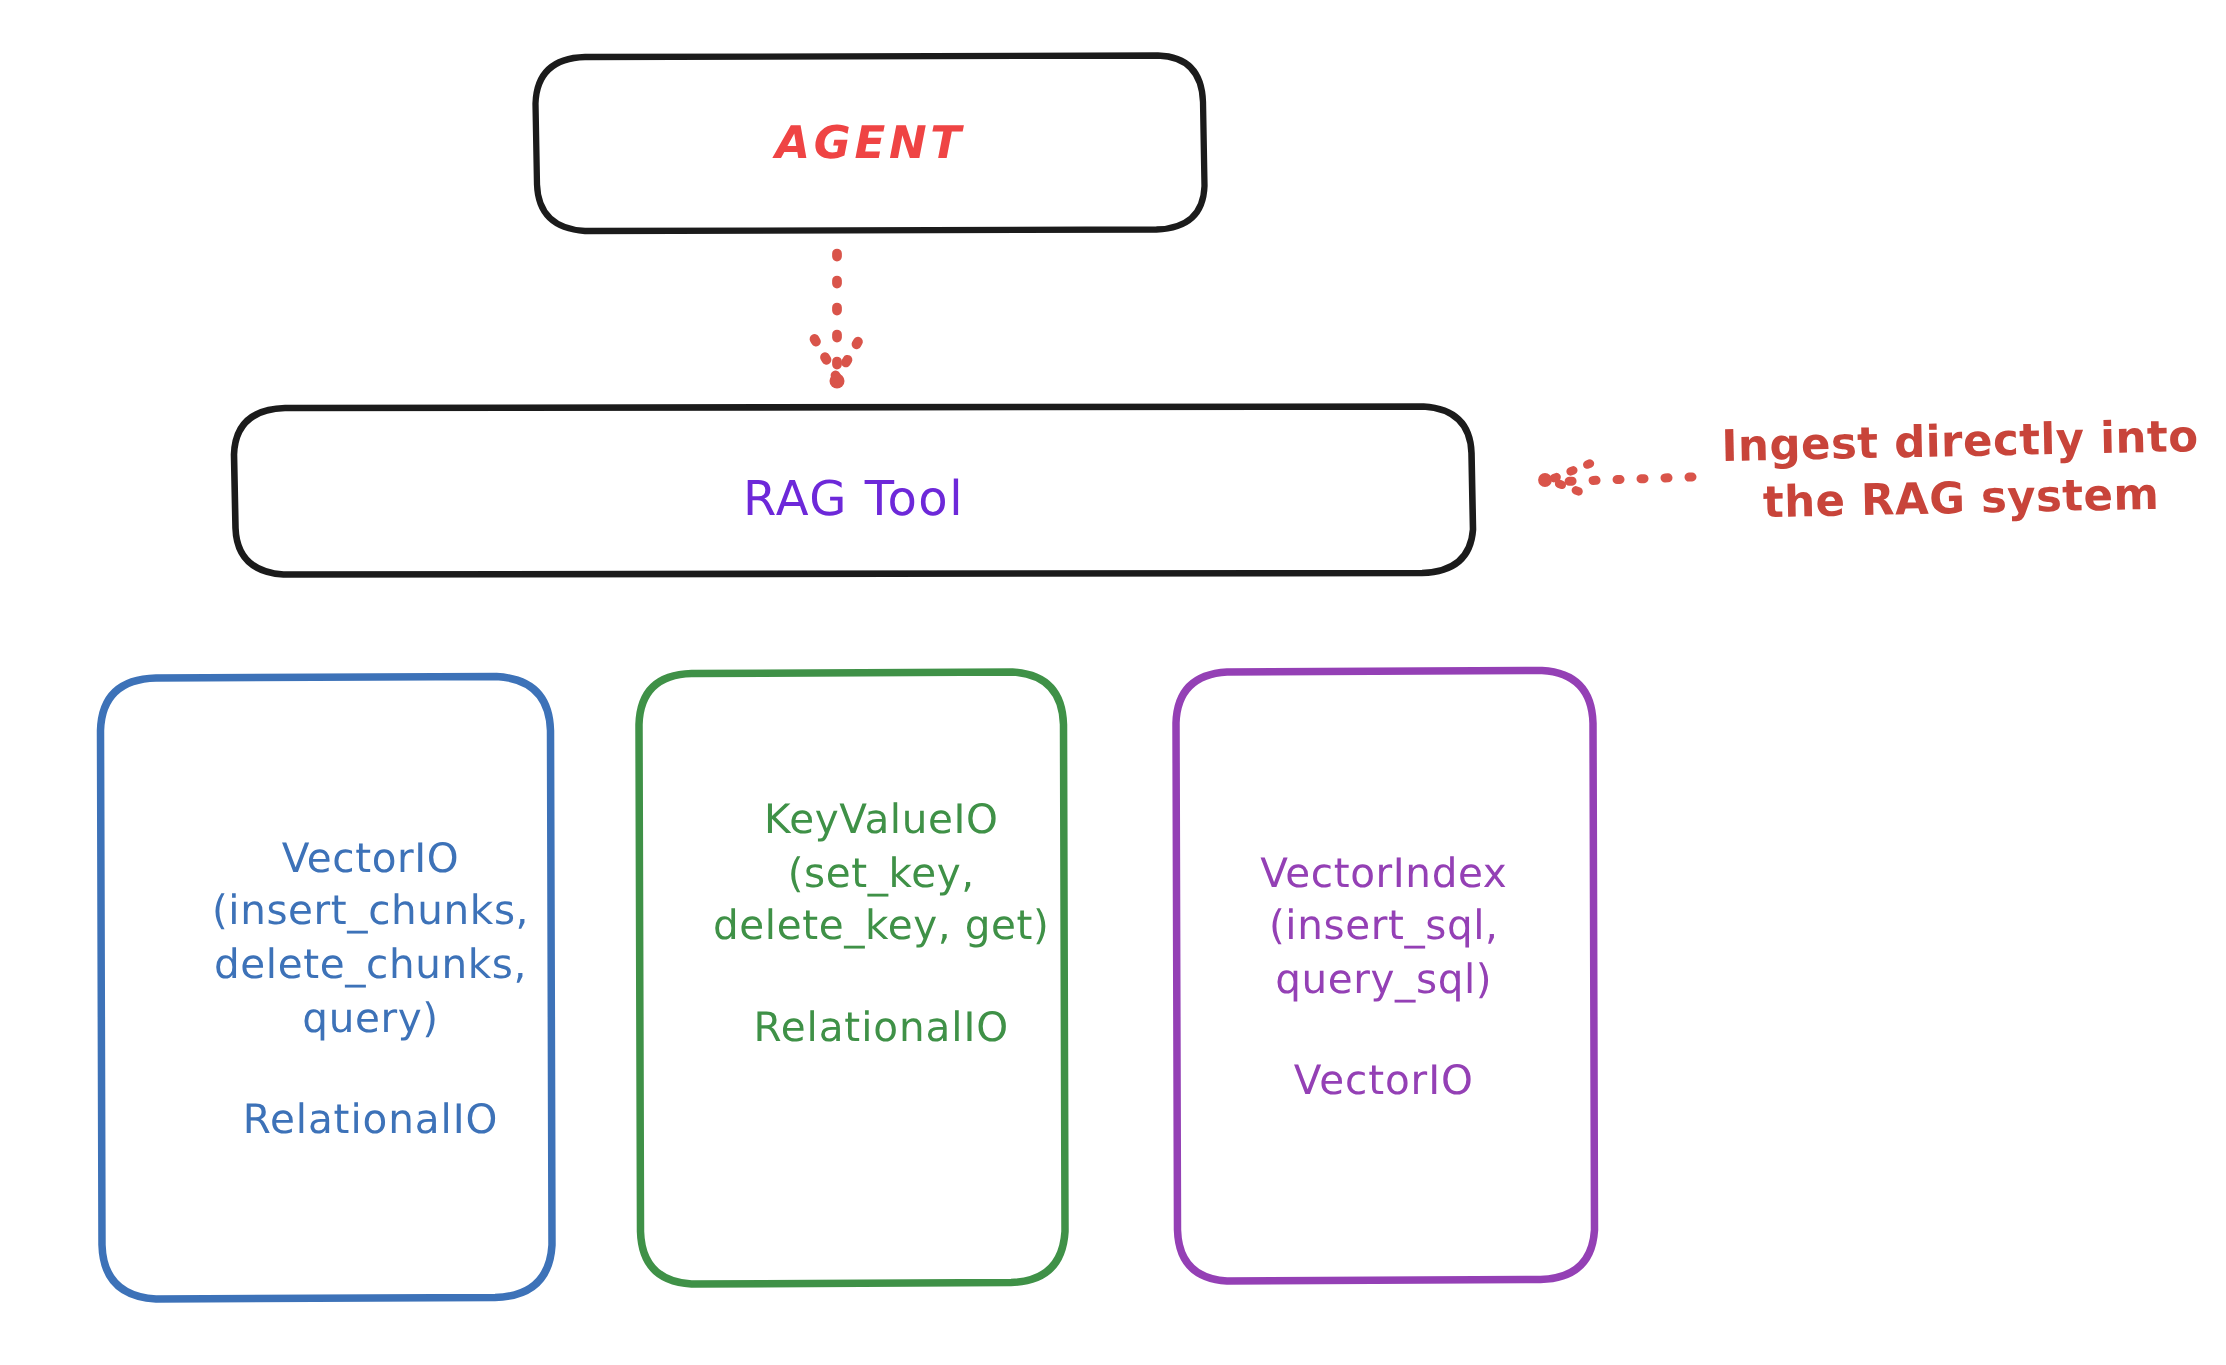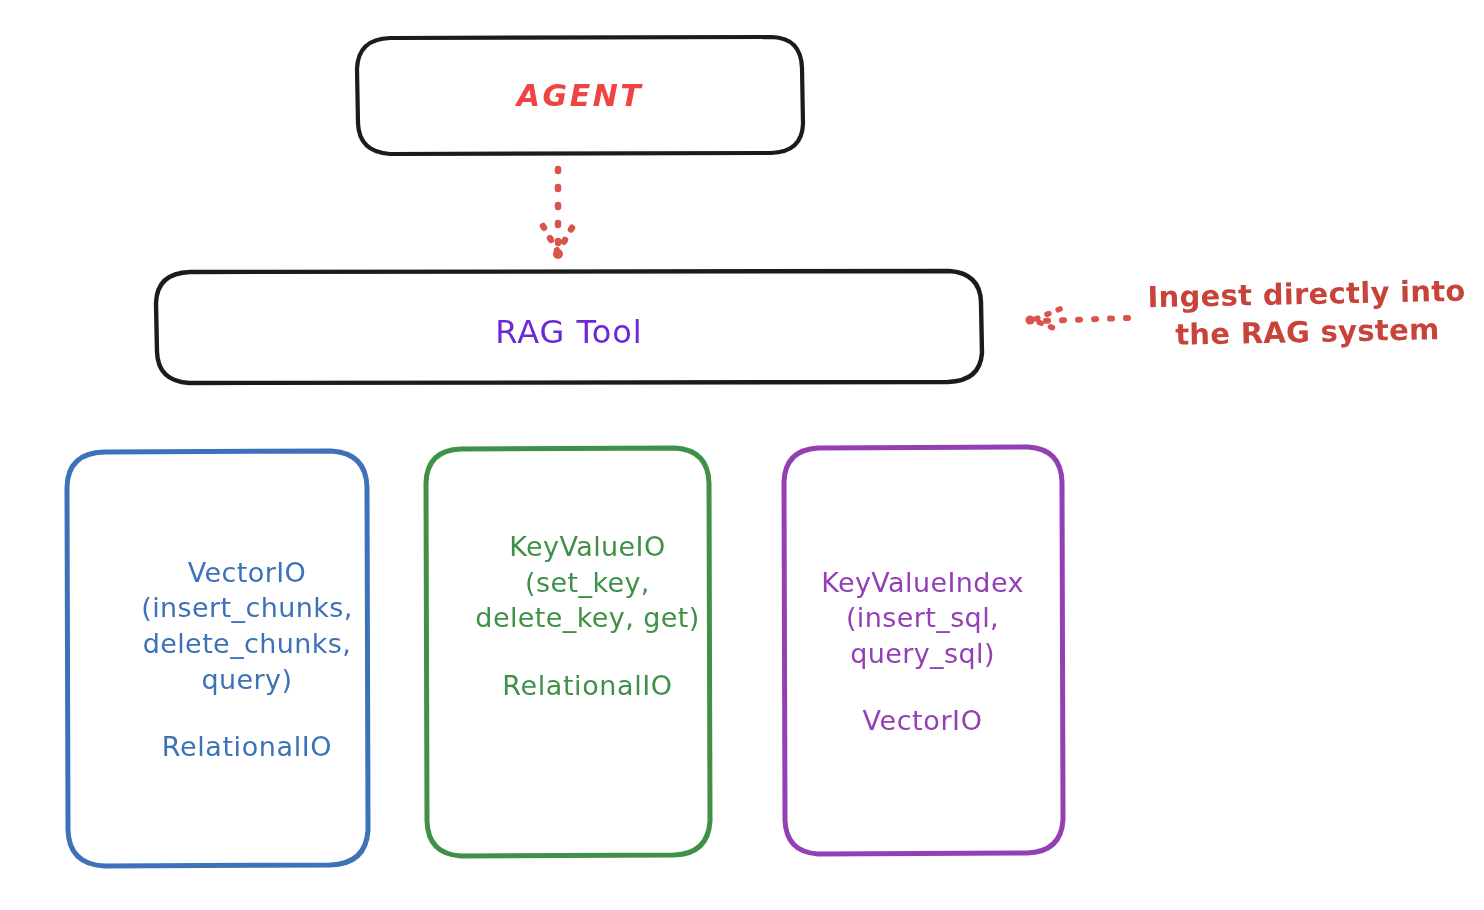--- a/index.html
+++ b/index.html
@@ -173,21 +173,21 @@
 </div>
 
 <div class="node provider" id="key-value-io-node">
   <div class="node-label">KeyValueIO
 (set_key,
 delete_key, get)</div>
   <div class="node-sub">RelationalIO</div>
 </div>
 
 <div class="node provider" id="relational-io-node">
-  <div class="node-label">KeyValueIndex
+  <div class="node-label">VectorIndex
 (insert_sql,
 query_sql)</div>
   <div class="node-sub">VectorIO</div>
 </div>
 
 <div id="ingest-annotation">
   <div>Ingest directly into</div>
   <div>the RAG system</div>
 </div>
 

